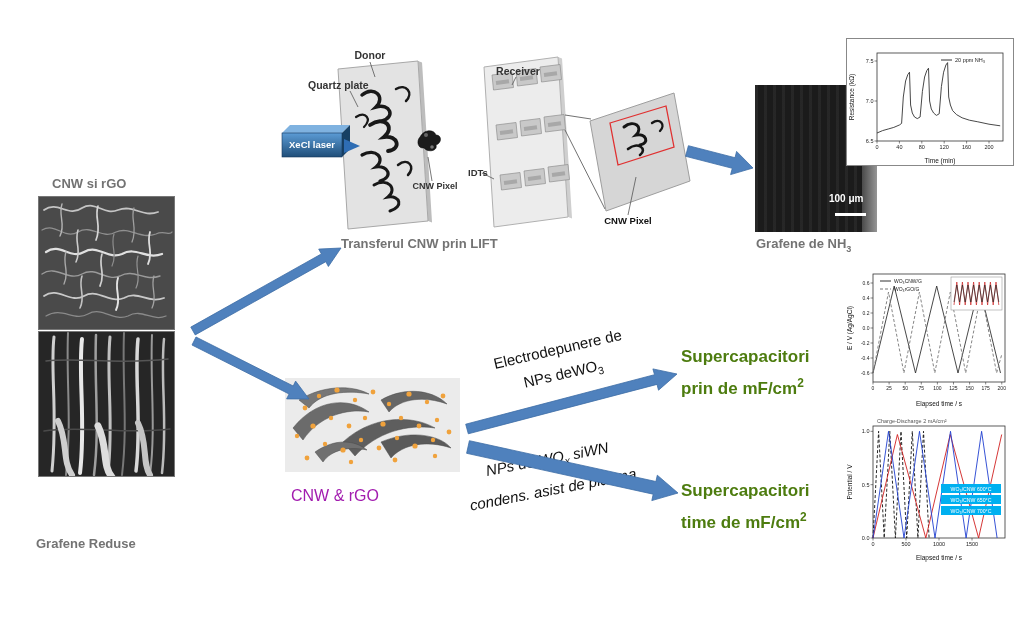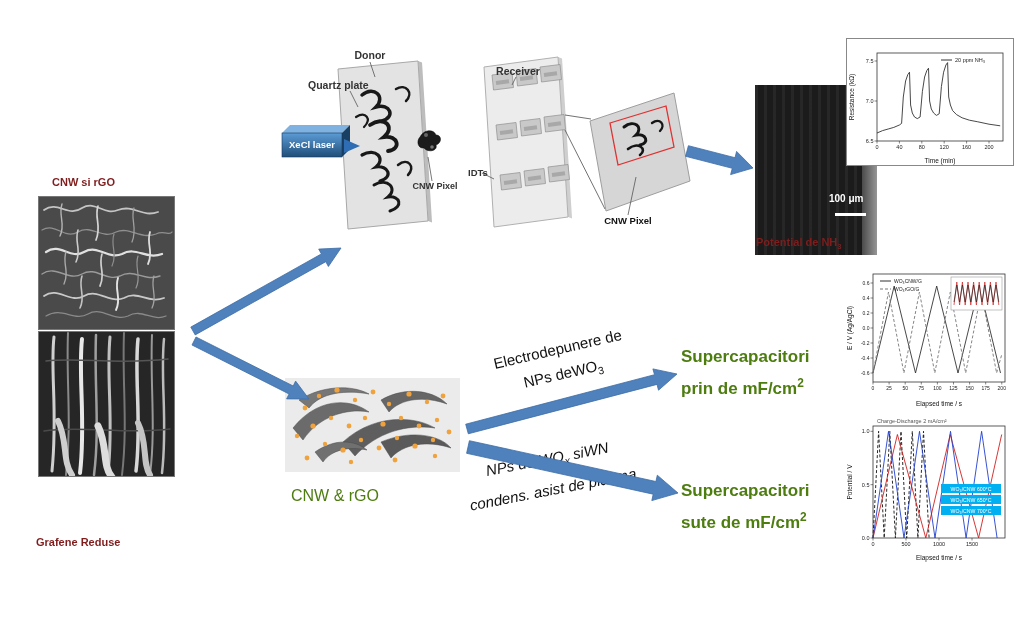--- a/index.html
+++ b/index.html
@@ -1,20 +1,20 @@
 <!DOCTYPE html>
 <html><head>
 <meta charset="utf-8">
 <style>
   *{margin:0;padding:0;box-sizing:border-box}
   body{font-family:"Liberation Sans",sans-serif;background:#fff}
   #canvas{position:relative;width:1024px;height:635px;background:#fff;overflow:hidden}
   .abs{position:absolute}
-  .bigcap{font-size:11px;font-weight:bold;color:#7f1d1d;white-space:nowrap}
-  .np-cap{font-size:16px;color:#4d7c0f;line-height:26px;white-space:nowrap}
+  .bigcap{font-size:13px;font-weight:bold;color:#737373;white-space:nowrap}
+  .np-cap{font-size:16px;color:#a21caf;line-height:26px;white-space:nowrap}
   .annot{font-size:15px;color:#111;text-align:center;line-height:25px;white-space:nowrap}
   .annot2{font-style:italic}
   .result{font-size:17px;font-weight:bold;color:#4d7c0f;line-height:27px;white-space:nowrap}
   sub{font-size:70%}
   sup{font-size:70%}
   svg{display:block}
   #lift-svg text{font-family:"Liberation Sans",sans-serif}
   .chart-panel{background:#fff}
   #chart1-box{border:1px solid #888}
   #sensor-img{background:#1b1b1b}
@@ -167,29 +167,30 @@
 
       <text x="92" y="34" text-anchor="middle" font-size="10.5" font-weight="bold" fill="#333">Donor</text>
       <text x="30" y="64" font-size="10.5" font-weight="bold" fill="#333">Quartz plate</text>
       <text x="157" y="164" text-anchor="middle" font-size="9" font-weight="bold" fill="#333">CNW Pixel</text>
       <text x="190" y="151" font-size="9.5" font-weight="bold" fill="#333">IDTs</text>
       <text x="240" y="50" text-anchor="middle" font-size="10.5" font-weight="bold" fill="#333">Receiver</text>
       <text x="350" y="199" text-anchor="middle" font-size="9.5" font-weight="bold" fill="#111">CNW Pixel</text>
     </svg>
   </div>
 
-
-  <div class="abs" id="sensor-img" style="left:755px;top:85px;width:122px;height:170px">
+  <div class="abs bigcap" style="left:341px;top:236px">Transferul CNW prin LIFT</div>
+
+  <div class="abs" id="sensor-img" style="left:755px;top:85px;width:122px;height:147px">
     <div class="sensor-stripes"></div>
     <div class="sensor-band"></div>
     <div class="scalebar-label">100 μm</div>
     <div class="scalebar"></div>
   </div>
   <div class="abs bigcap" style="left:756px;top:236px">
-    <span>Potential de NH</span><sub>3</sub>
+    <span>Grafene de NH</span><sub>3</sub>
   </div>
 
   <div class="abs chart-panel" id="chart1-box" style="left:846px;top:38px;width:168px;height:128px">
     <svg id="chart-nh3" width="166" height="126" viewBox="0 0 166 126">
         <rect x="30" y="14" width="126" height="88" fill="#fff" stroke="#333" stroke-width="0.8"></rect>
         <line x1="30" y1="102" x2="30" y2="104.5" stroke="#333" stroke-width="0.6"></line>
         <text x="30" y="110" font-size="5.5" text-anchor="middle" fill="#222">0</text>
         <line x1="52.400000000000006" y1="102" x2="52.400000000000006" y2="104.5" stroke="#333" stroke-width="0.6"></line>
         <text x="52.400000000000006" y="110" font-size="5.5" text-anchor="middle" fill="#222">40</text>
         <line x1="74.80000000000001" y1="102" x2="74.80000000000001" y2="104.5" stroke="#333" stroke-width="0.6"></line>
@@ -272,21 +273,21 @@
     <div><span>NPs de WO</span><sub>x</sub><span> siWN</span></div>
     <div>condens. asist de plasma</div>
   </div>
 
   <div class="abs result" style="left:681px;top:343px">
     <div>Supercapacitori</div>
     <div><span>prin de mF/cm</span><sup>2</sup></div>
   </div>
   <div class="abs result" style="left:681px;top:477px">
     <div>Supercapacitori</div>
-    <div><span>sute de mF/cm</span><sup>2</sup></div>
+    <div><span>time de mF/cm</span><sup>2</sup></div>
   </div>
 
   <div class="abs chart-panel" style="left:845px;top:266px;width:170px;height:142px">
     <svg id="chart-cv" width="170" height="142" viewBox="0 0 170 142">
         <rect x="28" y="8" width="132" height="108" fill="#fff" stroke="#333" stroke-width="0.8"></rect>
         <line x1="28" y1="116" x2="28" y2="118.5" stroke="#333" stroke-width="0.6"></line>
         <text x="28" y="124" font-size="5" text-anchor="middle" fill="#222">0</text>
         <line x1="44.09756097560975" y1="116" x2="44.09756097560975" y2="118.5" stroke="#333" stroke-width="0.6"></line>
         <text x="44.09756097560975" y="124" font-size="5" text-anchor="middle" fill="#222">25</text>
         <line x1="60.19512195121951" y1="116" x2="60.19512195121951" y2="118.5" stroke="#333" stroke-width="0.6"></line>

